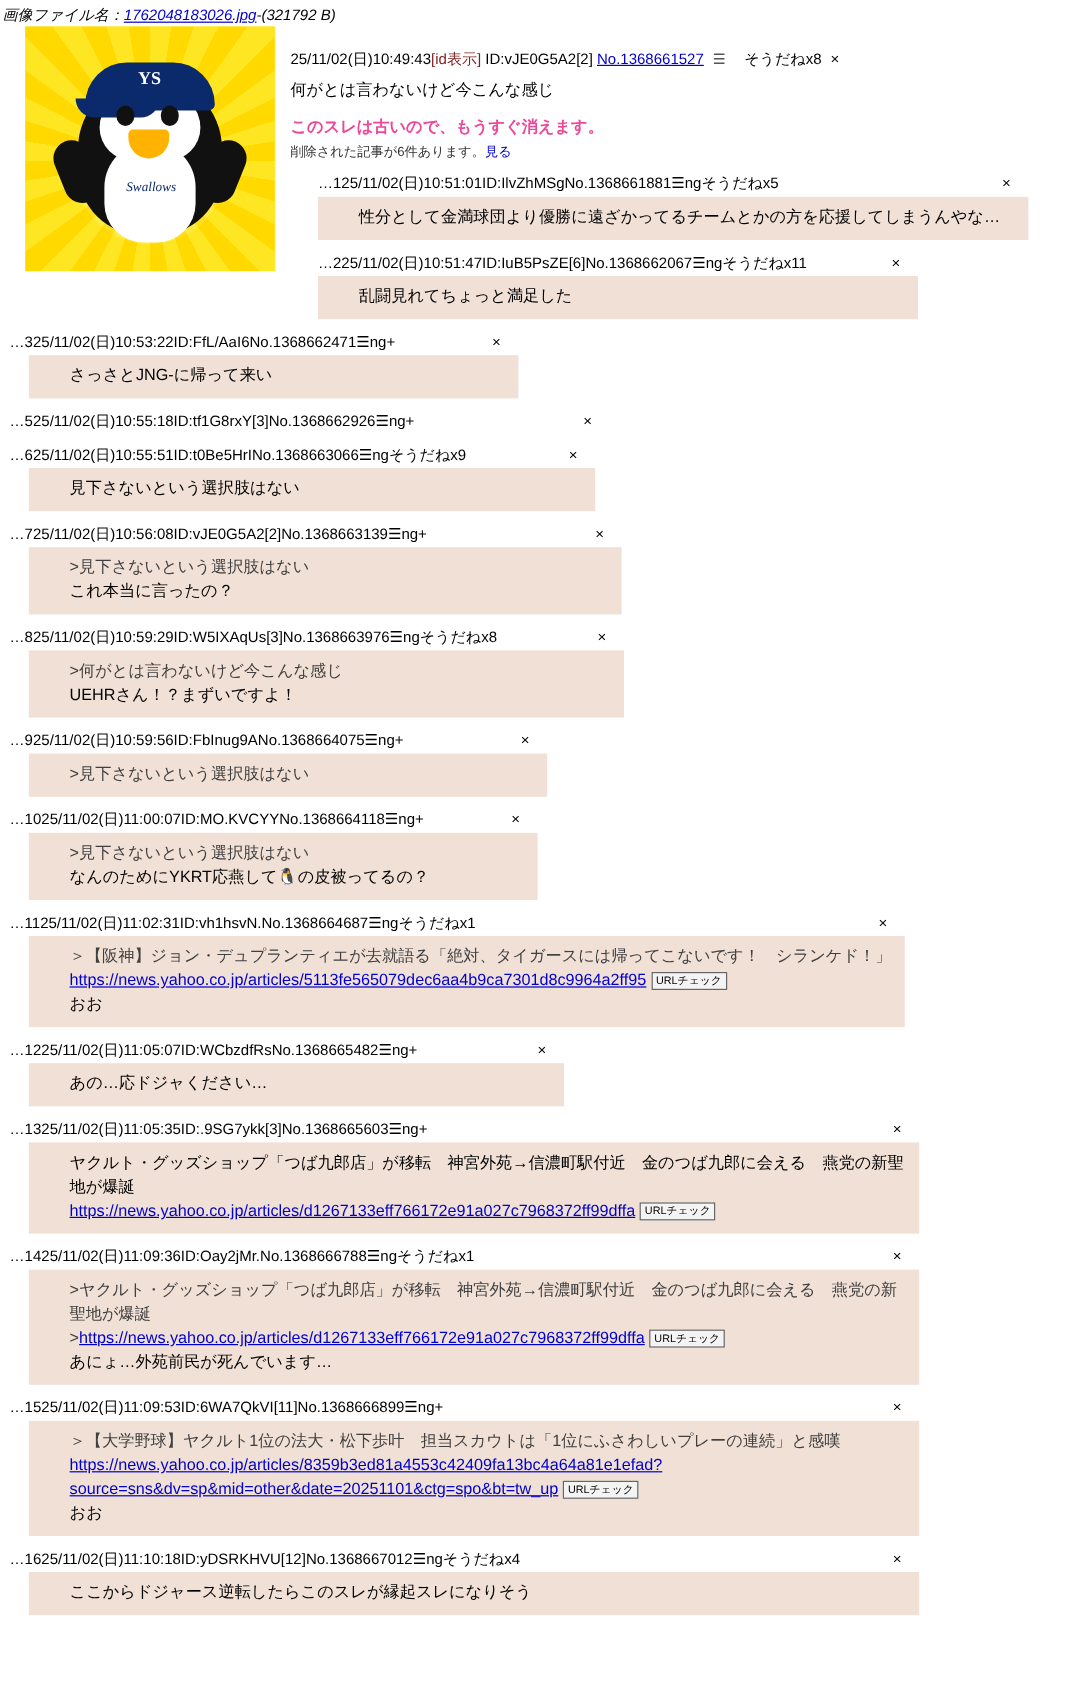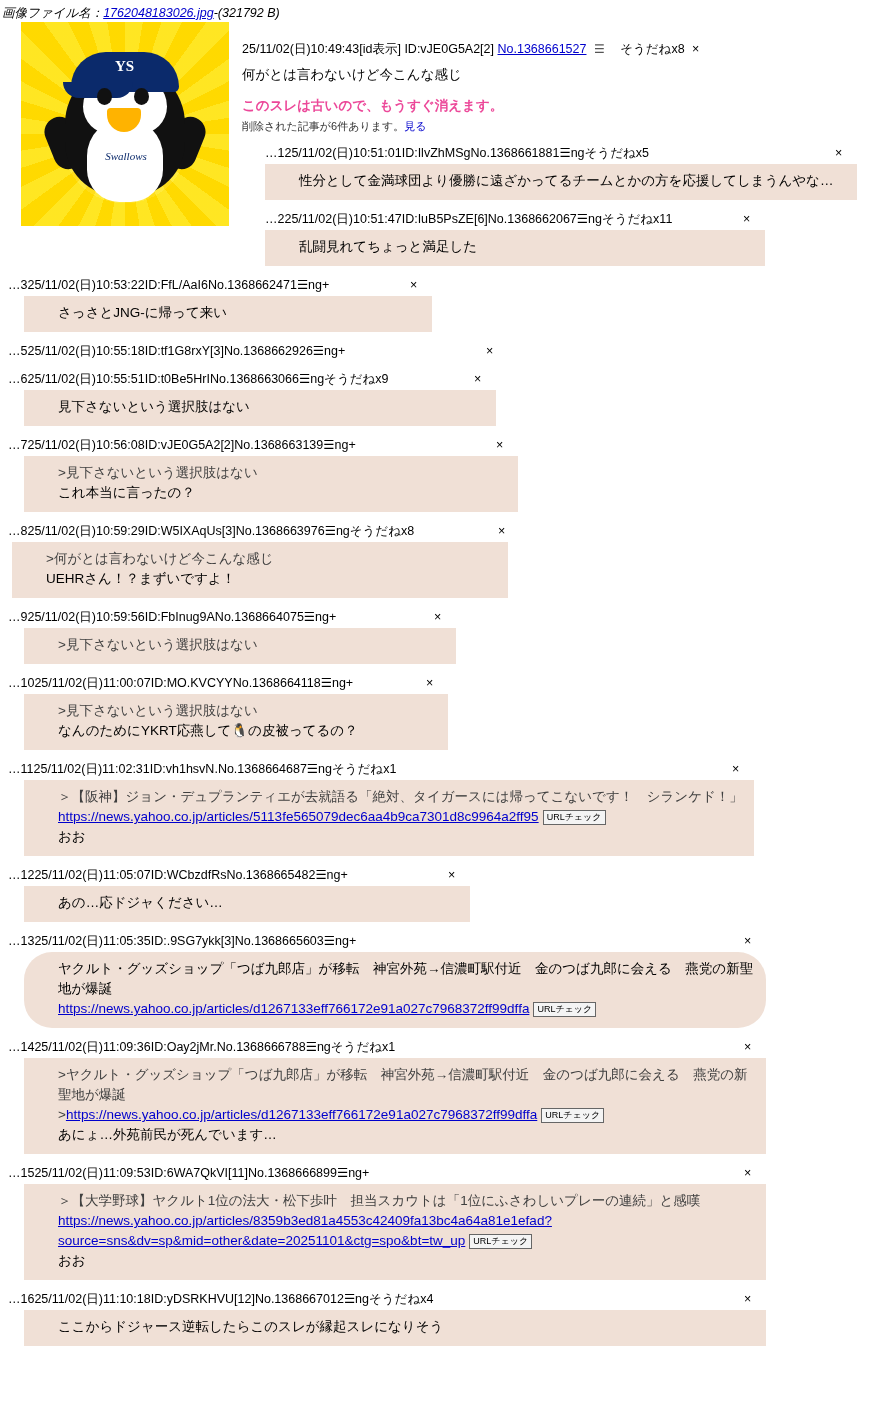--- a/index.html
+++ b/index.html
@@ -148,21 +148,21 @@
     font-size: 12.5px;
     line-height: 17px;
     color: #000;
     white-space: nowrap;
   }
   .meta a.id, .meta a.no {
     color: #0000cc;
     text-decoration: underline;
     cursor: pointer;
   }
-  .meta .idtag { color: #000000; }
+  .meta .idtag { color: #7f1d1d; }
   .meta .close { color: #000; cursor: pointer; margin-left: 4px; }
   .meta .sodane { color: #000; margin-left: 8px; }
   .meta .listicon {
     display: inline-block;
     color: #555;
     margin: 0 4px;
     font-size: 12px;
   }
   .op .body {
     margin-top: 7px;
@@ -387,21 +387,21 @@
             <span class="num">8 </span>
             <span>25/11/02(日)10:59:29 </span>
             <a class="id">ID:W5IXAqUs[3]</a> 
             <a class="no">No.1368663976</a>
             <span class="listicon">☰</span>
             <a class="ng">ng</a>
             <span class="sodane">そうだねx8</span>
           </span>
           <span class="closer" style="position: absolute; left: 498px;">×</span>
         </div>
-        <div class="box" style="margin-left: 12px; width: 452px;">
+        <div class="box" style="margin-left: 24px; width: 452px;">
           <div class="quote">&gt;何がとは言わないけど今こんな感じ</div>
           <div>UEHRさん！？まずいですよ！</div>
         </div>
       </div>
       <div class="reply" style="margin-top: 10px;">
         <div class="head" style="padding-left: 8px; position: relative;">
           <span class="headleft">
             <span class="dots">… </span>
             <span class="num">9 </span>
             <span>25/11/02(日)10:59:56 </span>
@@ -481,21 +481,21 @@
             <span class="num">13 </span>
             <span>25/11/02(日)11:05:35 </span>
             <a class="id">ID:.9SG7ykk[3]</a> 
             <a class="no">No.1368665603</a>
             <span class="listicon">☰</span>
             <a class="ng">ng</a>
             <span class="plus">+</span>
           </span>
           <span class="closer" style="position: absolute; left: 744px;">×</span>
         </div>
-        <div class="box" style="margin-left: 24px; width: 698px; border-radius: 28px;">
+        <div class="box" style="margin-left: 24px; width: 698px;">
           <div>ヤクルト・グッズショップ「つば九郎店」が移転　神宮外苑→信濃町駅付近　金のつば九郎に会える　燕党の新聖地が爆誕</div>
           <div><a class="link">https://news.yahoo.co.jp/articles/d1267133eff766172e91a027c7968372ff99dffa</a><span class="urlcheck">URLチェック</span></div>
         </div>
       </div>
       <div class="reply" style="margin-top: 10px;">
         <div class="head" style="padding-left: 8px; position: relative;">
           <span class="headleft">
             <span class="dots">… </span>
             <span class="num">14 </span>
             <span>25/11/02(日)11:09:36 </span>

